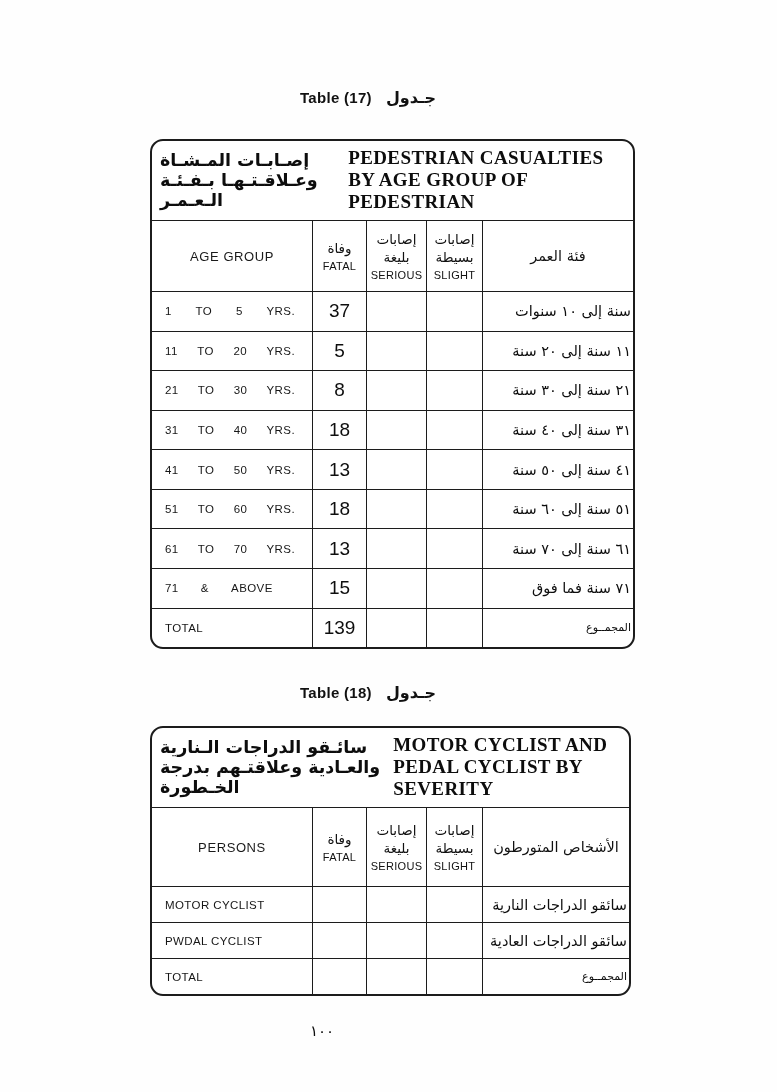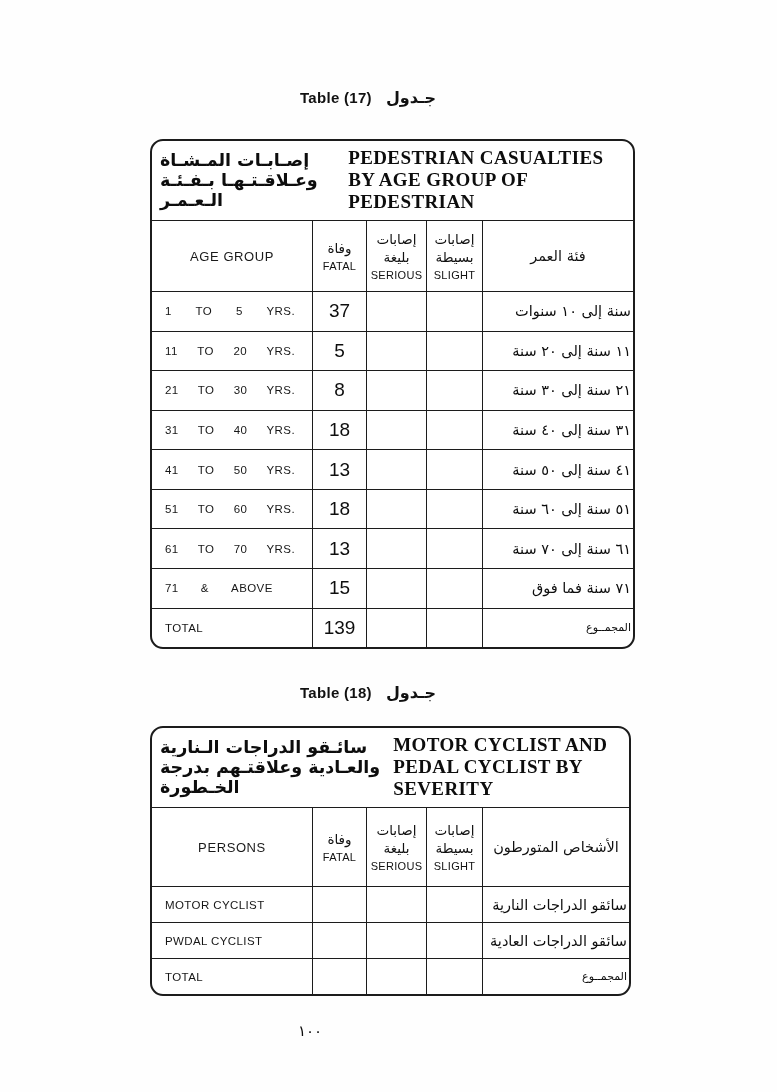--- a/index.html
+++ b/index.html
@@ -53,21 +53,21 @@
   }
   .c-label.single{justify-content:flex-start;}
   .c-num{justify-content:center;font-size:19px;color:#0e0e0e;}
   .c-ar{
     direction:rtl;justify-content:flex-start;padding:0 2px;
     font-family:"DejaVu Sans",sans-serif;font-size:14.5px;color:#0d0d0d;
   }
   .c-ar.big{font-size:11px;}
   .pageno{
     position:absolute;left:0;width:620px;text-align:center;
-    font-family:"DejaVu Sans",sans-serif;font-size:15px;color:#0d0d0d;
+    font-family:"DejaVu Sans",sans-serif;font-size:15px;color:#0d0d0d;padding-left:12px;
   }
   #caption17{top:88px;}
   #table17{left:150px;top:139px;width:481px;height:506px;}
   #table17 .hdr-row{height:70px;}
   #caption18{top:683px;}
   #table18{left:150px;top:726px;width:477px;height:266px;}
   #table18 .hdr-row{height:78px;}
 </style>
 </head>
 <body>

